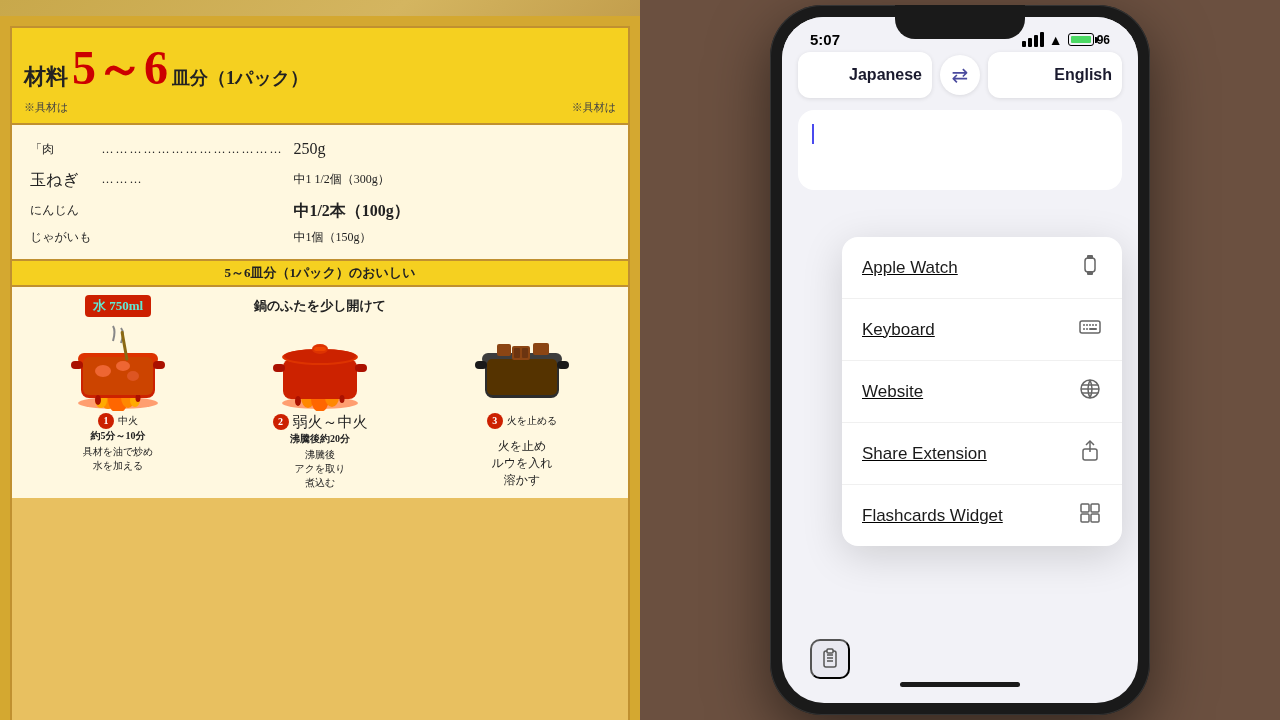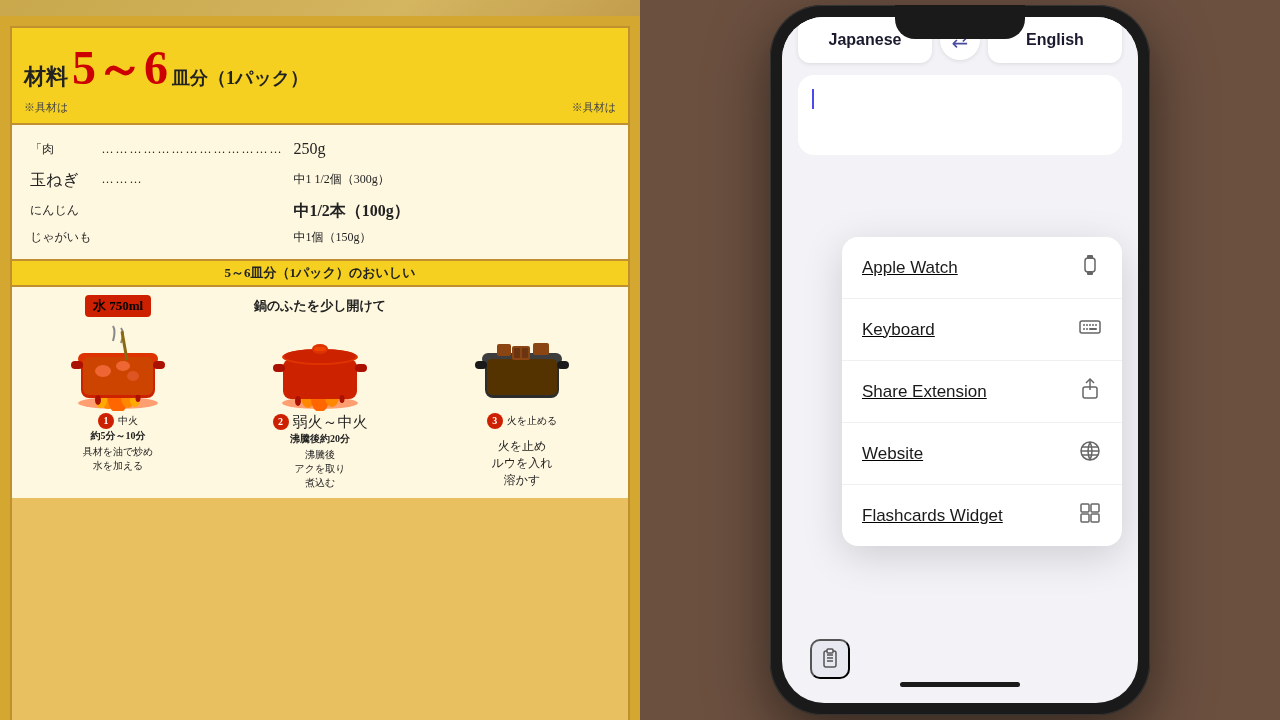--- a/index.html
+++ b/index.html
@@ -257,21 +257,21 @@
 
     .lang-btn {
       flex: 1;
       background: white;
       border: none;
       border-radius: 12px;
       padding: 14px 10px;
       font-size: 16px;
       font-weight: 700;
       color: #1a1a2e;
-      text-align: center;
+      text-align: right;
       cursor: pointer;
       box-shadow: 0 1px 4px rgba(0,0,0,0.1);
     }
 
     .lang-swap-btn {
       width: 40px;
       height: 40px;
       background: white;
       border: none;
       border-radius: 50%;
@@ -426,21 +426,21 @@
       </div>
 
       <div class="steps-header">
         <span style="font-size:13px;">5～6皿分（1パック）のおいしい</span>
       </div>
 
       <div class="cooking-steps">
 
         <div class="step-item">
 
-          <div style="background:#cc2000; color:#000000; font-size:13px; font-weight:bold; padding:2px 8px; border-radius:4px; margin-bottom:4px; font-family:serif;">水 750ml</div>
+          <div style="background:#cc2000; color:#5eead4; font-size:13px; font-weight:bold; padding:2px 8px; border-radius:4px; margin-bottom:4px; font-family:serif;">水 750ml</div>
 
           <svg width="110" height="90" viewBox="0 0 110 90">
 
             <ellipse cx="55" cy="82" rx="40" ry="6" fill="#ff4400" opacity="0.5"></ellipse>
             <ellipse cx="45" cy="76" rx="8" ry="12" fill="#ff8800"></ellipse>
             <ellipse cx="55" cy="78" rx="10" ry="14" fill="#ff6600"></ellipse>
             <ellipse cx="65" cy="76" rx="7" ry="11" fill="#ff8800"></ellipse>
             <ellipse cx="38" cy="79" rx="6" ry="8" fill="#ffaa00"></ellipse>
             <ellipse cx="72" cy="79" rx="5" ry="7" fill="#ffaa00"></ellipse>
 
@@ -540,20 +540,38 @@
 </div>
 
 <div class="right-bg">
 
   <div class="phone-outer">
 
     <div class="phone-notch"></div>
 
     <div class="phone-screen">
 
+      <div class="status-bar">
+        <span class="status-time">5:07</span>
+        <div class="status-icons">
+          <div class="signal-bars">
+            <div class="bar" style="height:6px;"></div>
+            <div class="bar" style="height:9px;"></div>
+            <div class="bar" style="height:12px;"></div>
+            <div class="bar" style="height:15px;"></div>
+          </div>
+          <span class="wifi-icon">▲</span>
+          <div style="display:flex; align-items:center;">
+            <div class="battery-body">
+              <div class="battery-fill"></div>
+            </div>
+            <span style="font-size:12px; font-weight:600;">96</span>
+          </div>
+        </div>
+      </div>
 
 
       <div class="lang-selector">
         <button class="lang-btn">Japanese</button>
         <button class="lang-swap-btn">
           <span>⇄</span>
         </button>
         <button class="lang-btn" style="font-weight:700;">English</button>
       </div>
 
@@ -582,43 +600,43 @@
               <line x1="12" y1="10" x2="12" y2="10" stroke-width="2" stroke-linecap="round"></line>
               <line x1="15" y1="10" x2="15" y2="10" stroke-width="2" stroke-linecap="round"></line>
               <line x1="18" y1="10" x2="18" y2="10" stroke-width="2" stroke-linecap="round"></line>
               <line x1="6" y1="14" x2="6" y2="14" stroke-width="2" stroke-linecap="round"></line>
               <line x1="9" y1="14" x2="9" y2="14" stroke-width="2" stroke-linecap="round"></line>
               <line x1="12" y1="14" x2="18" y2="14" stroke-width="2" stroke-linecap="round"></line>
             </svg>
           </span>
         </div>
         <div class="menu-item">
-          <span class="menu-item-label">Share Extension</span>
-          <span class="menu-item-icon">
-            <svg width="24" height="24" viewBox="0 0 24 24" fill="none" stroke="#666" stroke-width="1.5">
-              <rect x="5" y="10" width="14" height="11" rx="2"></rect>
-              <path d="M12 2 L12 13"></path>
-              <path d="M8 6 L12 2 L16 6"></path>
-            </svg>
-          </span>
-        </div>
-        <div class="menu-item">
           <span class="menu-item-label">Website</span>
           <span class="menu-item-icon">
             <svg width="24" height="24" viewBox="0 0 24 24" fill="none" stroke="#666" stroke-width="1.5">
               <circle cx="12" cy="12" r="9"></circle>
               <path d="M12 3 Q8 12 12 21"></path>
               <path d="M12 3 Q16 12 12 21"></path>
               <path d="M3 12 H21"></path>
               <path d="M4 8 H20"></path>
               <path d="M4 16 H20"></path>
             </svg>
           </span>
         </div>
         <div class="menu-item">
+          <span class="menu-item-label">Share Extension</span>
+          <span class="menu-item-icon">
+            <svg width="24" height="24" viewBox="0 0 24 24" fill="none" stroke="#666" stroke-width="1.5">
+              <rect x="5" y="10" width="14" height="11" rx="2"></rect>
+              <path d="M12 2 L12 13"></path>
+              <path d="M8 6 L12 2 L16 6"></path>
+            </svg>
+          </span>
+        </div>
+        <div class="menu-item">
           <span class="menu-item-label">Flashcards Widget</span>
           <span class="menu-item-icon">
             <svg width="24" height="24" viewBox="0 0 24 24" fill="none" stroke="#666" stroke-width="1.5">
               <rect x="3" y="3" width="8" height="8" rx="1"></rect>
               <rect x="13" y="3" width="8" height="8" rx="1"></rect>
               <rect x="3" y="13" width="8" height="8" rx="1"></rect>
               <rect x="13" y="13" width="8" height="8" rx="1"></rect>
             </svg>
           </span>
         </div>

